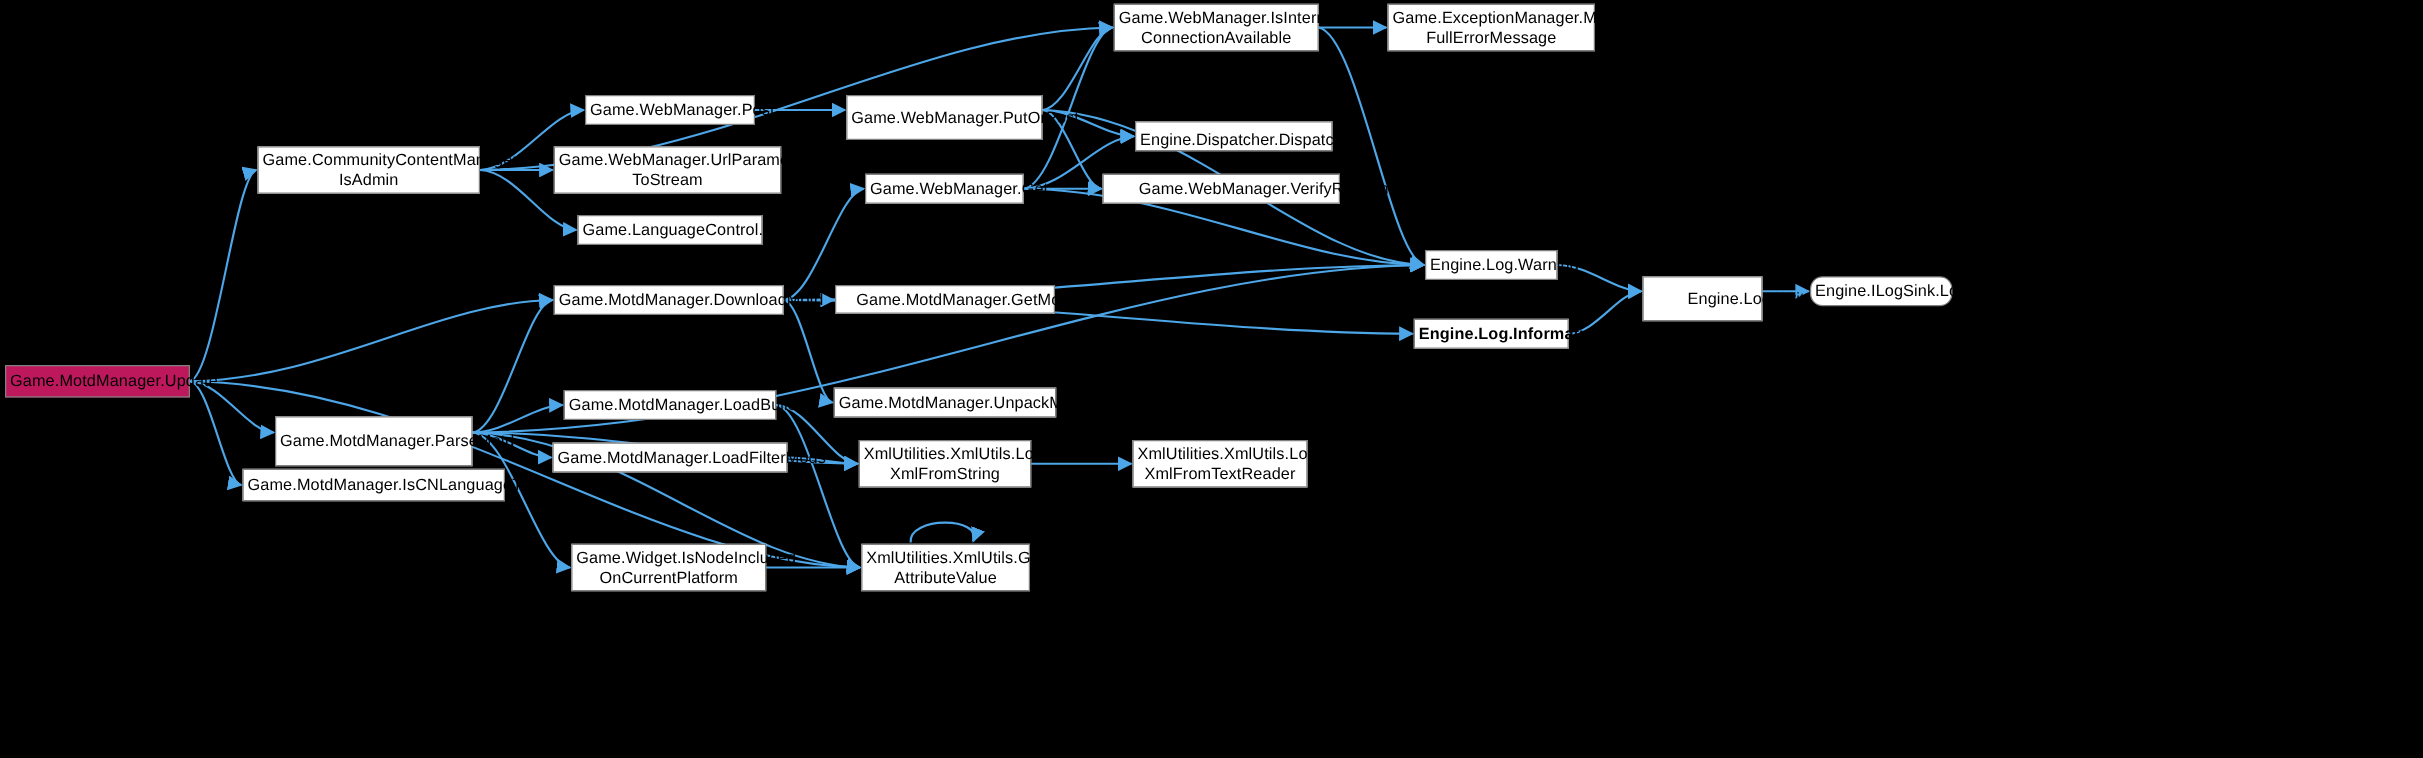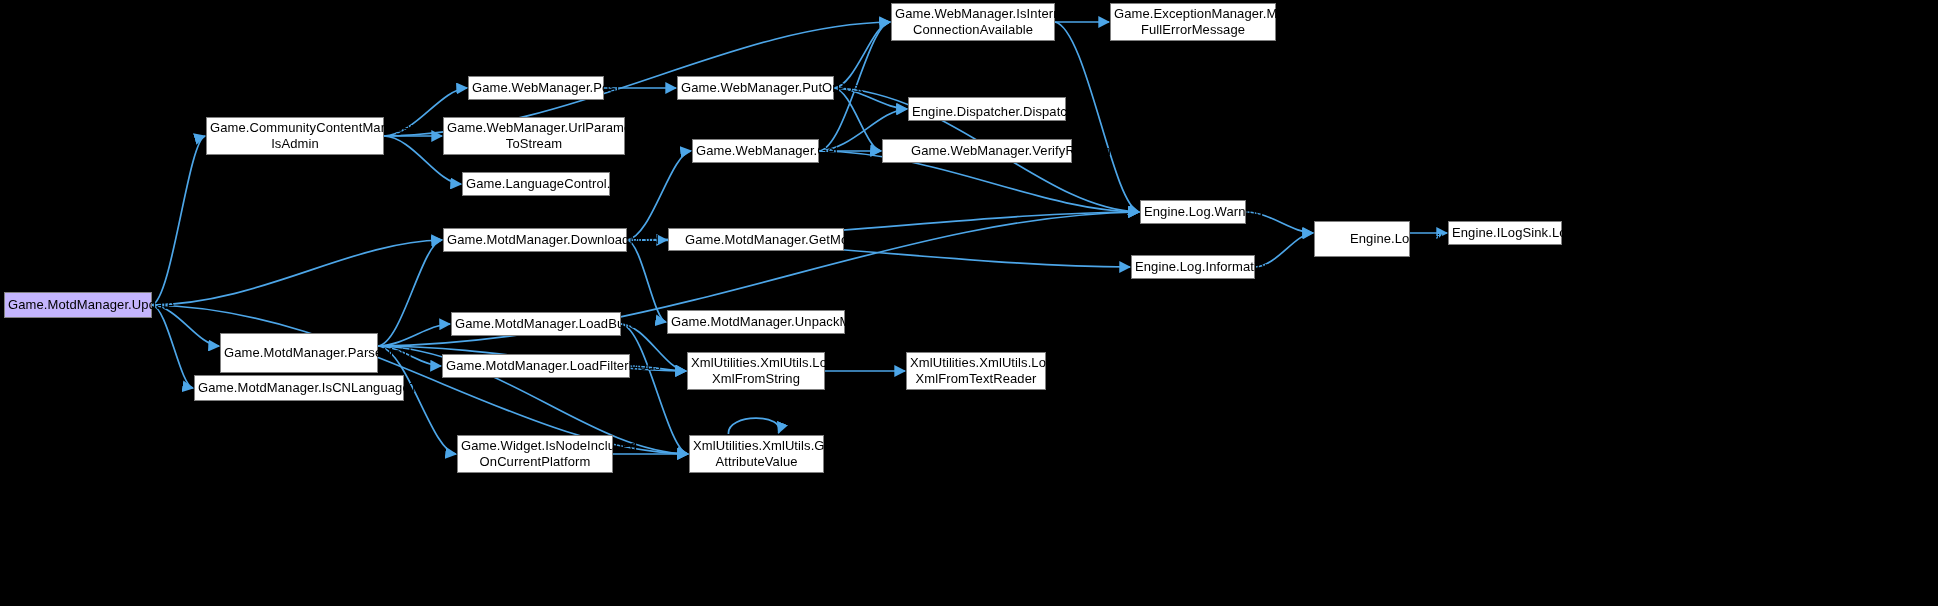--- a/index.html
+++ b/index.html
@@ -33,21 +33,21 @@
     line-height: 16px;
     text-align: center;
     display: flex;
     align-items: center;
     justify-content: center;
     white-space: pre-line;
     letter-spacing: 0.1px;
     padding: 0 3px;
   }
   .node.root {
-    background: #c4b5fd;
+    background: #be185d;
     border: 1px solid #808080;
   }
   .node-label {
     display: block;
     width: 100%;
   }
 </style>
 </head>
 <body>
 
@@ -110,34 +110,34 @@
       <div class="node" style="left: 194px; top: 375px; width: 210px; height: 26px;"><span class="node-label">Game.MotdManager.IsCNLanguageType</span></div>
       <div class="node" style="left: 468px; top: 76px; width: 136px; height: 24px;"><span class="node-label">Game.WebManager.Post</span></div>
       <div class="node" style="left: 443px; top: 117px; width: 182px; height: 38px;"><span class="node-label">Game.WebManager.UrlParameters
 ToStream</span></div>
       <div class="node" style="left: 462px; top: 172px; width: 148px; height: 24px; text-align: right;"><span class="node-label">Game.LanguageControl.Get</span></div>
       <div class="node" style="left: 443px; top: 228px; width: 184px; height: 24px;"><span class="node-label">Game.MotdManager.DownloadMotd</span></div>
       <div class="node" style="left: 451px; top: 312px; width: 170px; height: 24px;"><span class="node-label">Game.MotdManager.LoadBulletin</span></div>
       <div class="node" style="left: 442px; top: 354px; width: 188px; height: 24px;"><span class="node-label">Game.MotdManager.LoadFilterMods</span></div>
       <div class="node" style="left: 457px; top: 435px; width: 156px; height: 38px;"><span class="node-label">Game.Widget.IsNodeIncluded
 OnCurrentPlatform</span></div>
-      <div class="node" style="left: 677px; top: 76px; width: 157px; height: 24px;"><span class="node-label">Game.WebManager.PutOrPost</span></div>
+      <div class="node" style="left: 677px; top: 76px; width: 157px; height: 36px;"><span class="node-label">Game.WebManager.PutOrPost</span></div>
       <div class="node" style="left: 692px; top: 139px; width: 127px; height: 24px;"><span class="node-label">Game.WebManager.Get</span></div>
       <div class="node" style="left: 668px; top: 228px; width: 176px; height: 23px; padding-left: 16px;"><span class="node-label">Game.MotdManager.GetMotdUrl</span></div>
       <div class="node" style="left: 667px; top: 310px; width: 178px; height: 24px;"><span class="node-label">Game.MotdManager.UnpackMotd</span></div>
       <div class="node" style="left: 687px; top: 352px; width: 138px; height: 38px;"><span class="node-label">XmlUtilities.XmlUtils.Load
 XmlFromString</span></div>
       <div class="node" style="left: 689px; top: 435px; width: 135px; height: 38px;"><span class="node-label">XmlUtilities.XmlUtils.Get
 AttributeValue</span></div>
       <div class="node" style="left: 891px; top: 3px; width: 164px; height: 38px;"><span class="node-label">Game.WebManager.IsInternet
 ConnectionAvailable</span></div>
       <div class="node" style="left: 908px; top: 97px; width: 158px; height: 24px; align-items: flex-end;"><span class="node-label">Engine.Dispatcher.Dispatch</span></div>
       <div class="node" style="left: 882px; top: 139px; width: 190px; height: 24px; padding-left: 28px;"><span class="node-label">Game.WebManager.VerifyResponse</span></div>
       <div class="node" style="left: 906px; top: 352px; width: 140px; height: 38px;"><span class="node-label">XmlUtilities.XmlUtils.Load
 XmlFromTextReader</span></div>
       <div class="node" style="left: 1110px; top: 3px; width: 166px; height: 38px;"><span class="node-label">Game.ExceptionManager.Make
 FullErrorMessage</span></div>
       <div class="node" style="left: 1140px; top: 200px; width: 106px; height: 24px;"><span class="node-label">Engine.Log.Warning</span></div>
-      <div class="node" style="left: 1131px; top: 255px; width: 124px; height: 24px;"><span class="node-label">Engine.Log.Information</span></div>
+      <div class="node" style="left: 1131px; top: 255px; width: 124px; height: 24px; font-weight: bold;"><span class="node-label">Engine.Log.Information</span></div>
       <div class="node" style="left: 1314px; top: 221px; width: 96px; height: 36px; padding-left: 35px;"><span class="node-label">Engine.Log.Write</span></div>
-      <div class="node" style="left: 1448px; top: 221px; width: 114px; height: 24px;"><span class="node-label">Engine.ILogSink.Log</span></div>
+      <div class="node" style="left: 1448px; top: 221px; width: 114px; height: 24px; border-radius: 10px;"><span class="node-label">Engine.ILogSink.Log</span></div>
     </div>
 </div>
 
 </body></html>

